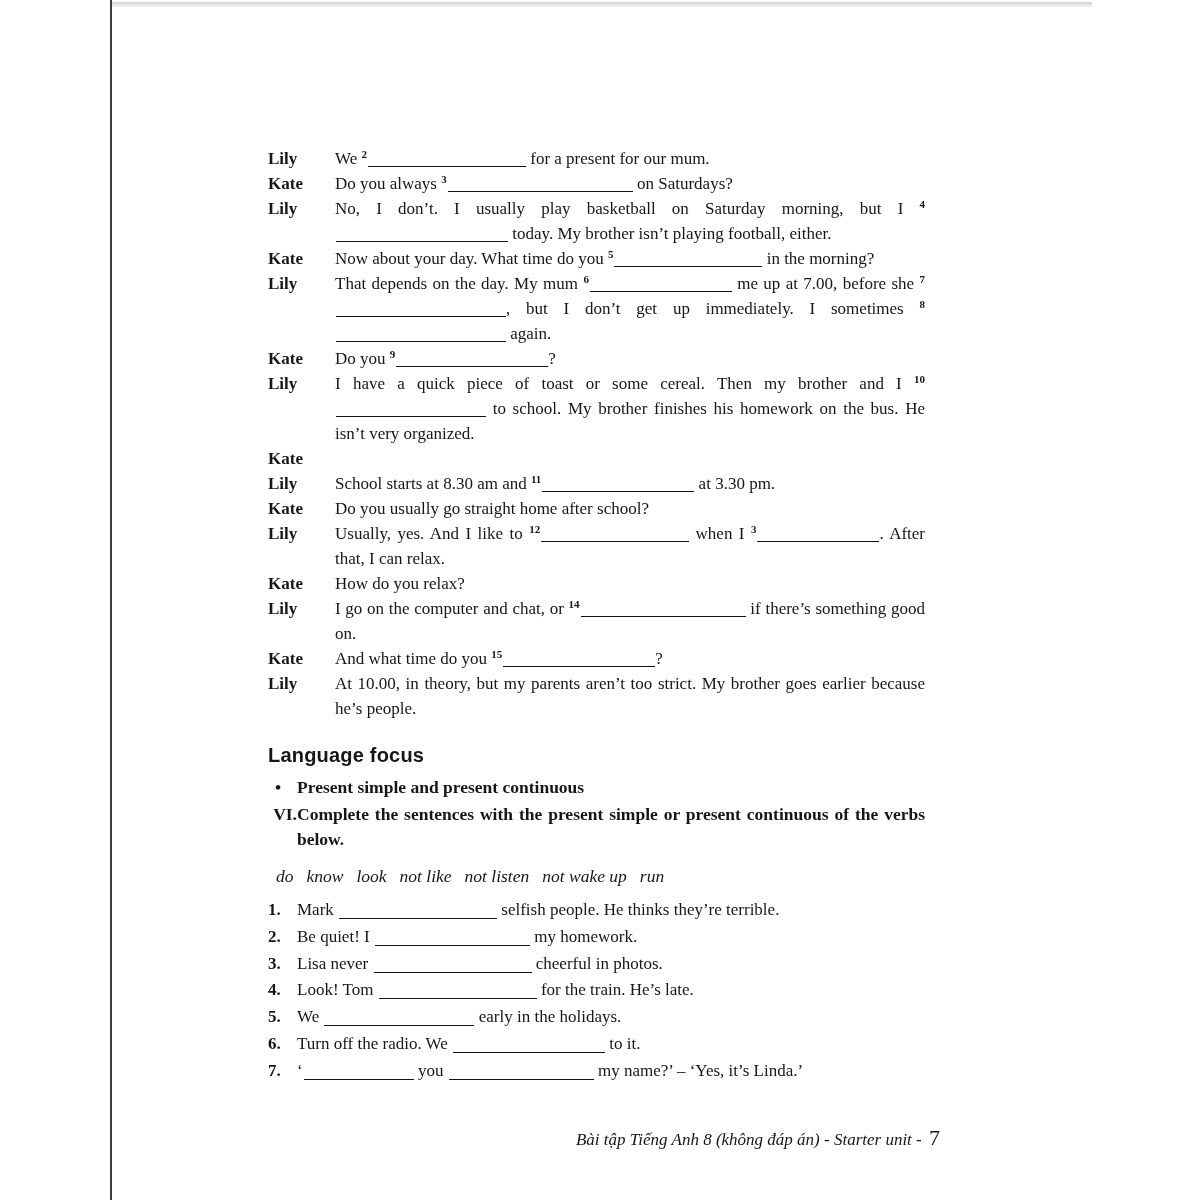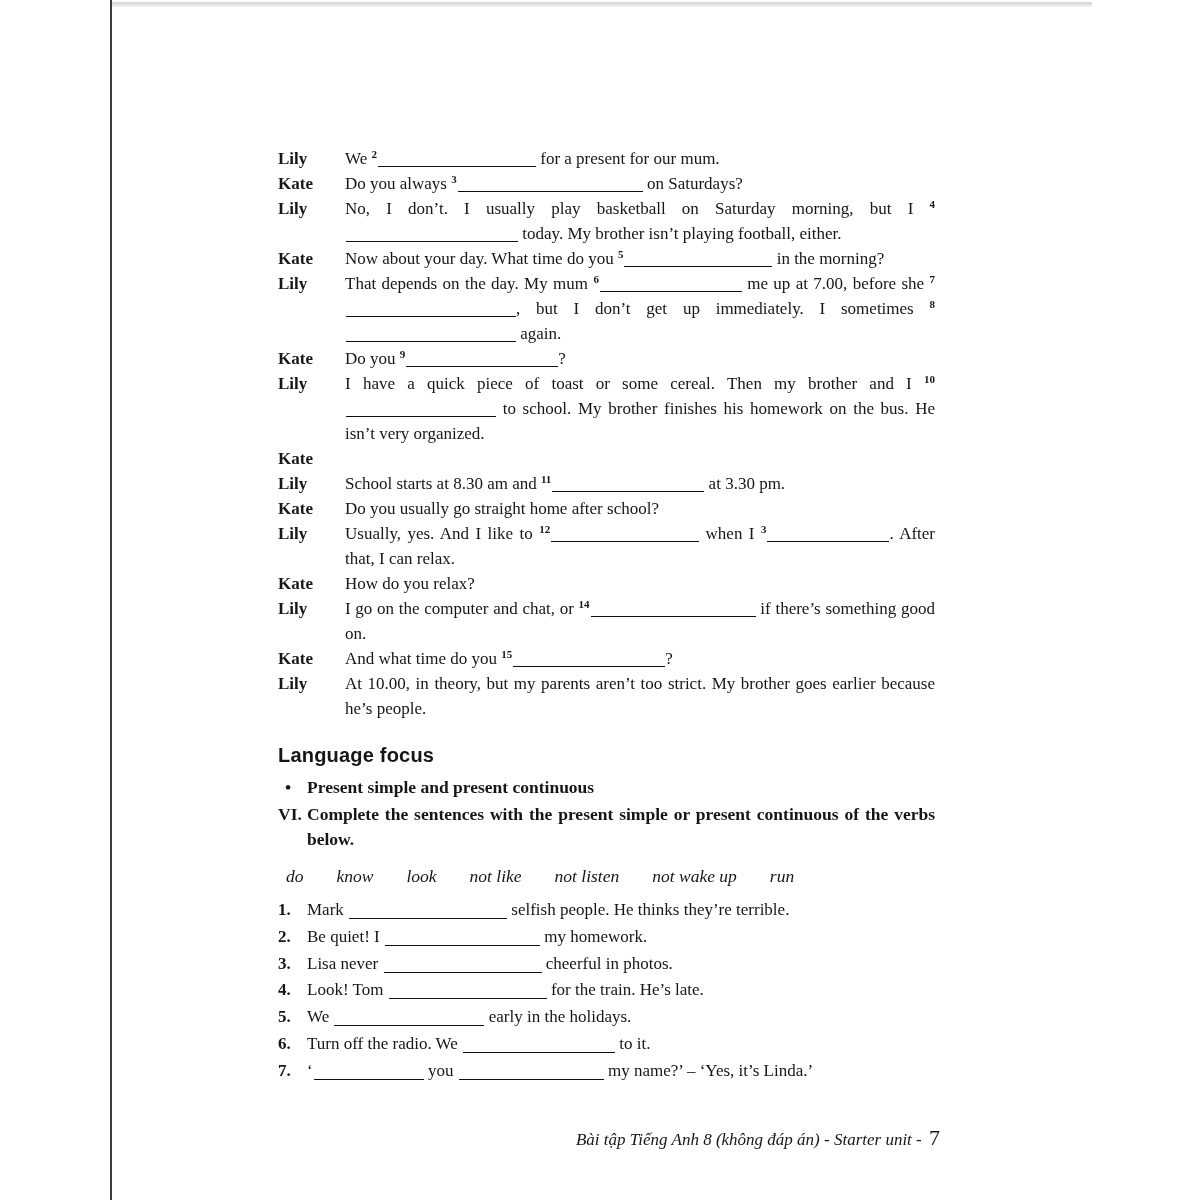--- a/index.html
+++ b/index.html
@@ -13,21 +13,21 @@
   .left-rule {
     position: absolute; left: 110px; top: 0;
     width: 2px; height: 1200px; background: #3d3d3d;
   }
   .top-rule {
     position: absolute; left: 112px; top: 2px;
     width: 980px; height: 5px;
     background: linear-gradient(#d2d2d2, #f3f3f3);
   }
   .content {
-    position: absolute; left: 278px; top: 146px; width: 657px;
+    position: absolute; left: 268px; top: 146px; width: 657px;
   }
   
   .turn { display: flex; font-size: 17px; line-height: 25px; }
   .speaker { width: 67px; flex-shrink: 0; font-weight: bold; }
   .turn-text { flex: 1; text-align: justify; }
   sup.bnum {
     font-weight: bold; font-size: 11px; line-height: 0;
     vertical-align: 6px;
   }
   .blank {
@@ -44,24 +44,24 @@
   }
   .bullet-line {
     display: flex; font-weight: bold; font-size: 17.5px;
     line-height: 25px; margin-top: 8px;
   }
   .bullet-marker { width: 29px; flex-shrink: 0; padding-left: 7px; }
   .vi-line {
     display: flex; font-weight: bold; font-size: 17.5px;
     line-height: 25px; margin-top: 2px;
   }
-  .vi-num { width: 29px; flex-shrink: 0; }
+  .vi-num { width: 29px; flex-shrink: 0; text-align: right; }
   .vi-text { flex: 1; text-align: justify; }
   .word-bank {
-    display: flex; gap: 33px; font-style: italic;
+    display: flex; gap: 13px; font-style: italic;
     font-size: 17.5px; line-height: 24px;
     margin-top: 12px; padding-left: 8px; font-family: Liberation Serif, serif;
   }
   
   .exercise { margin-top: 9px; }
   .ex-item { display: flex; font-size: 17px; line-height: 26.8px; }
   .ex-num { width: 29px; flex-shrink: 0; font-weight: bold; }
   .ex-text { flex: 1; }
   .ex-text .blank { vertical-align: -4px; }
   

